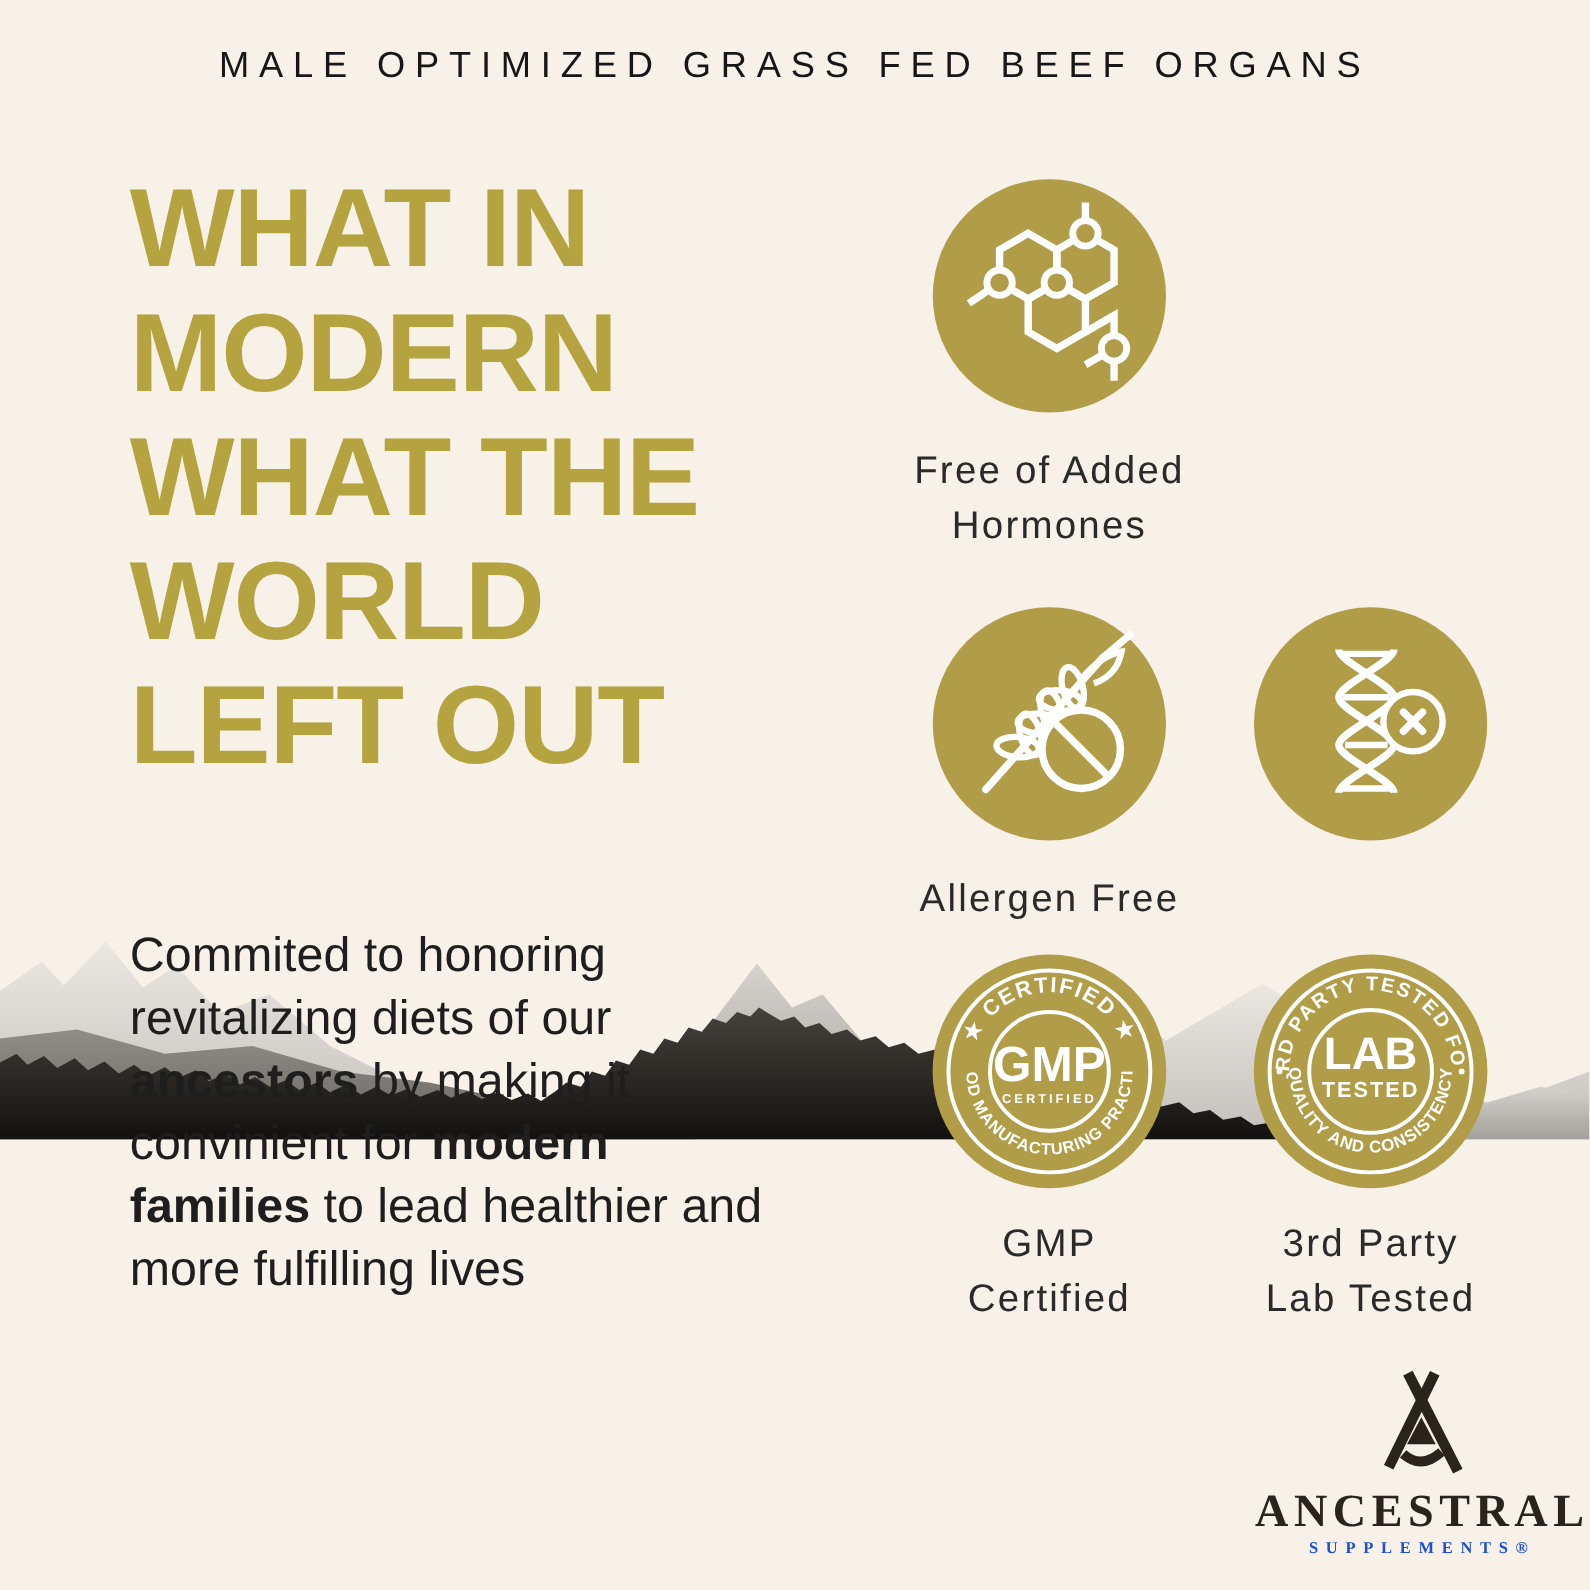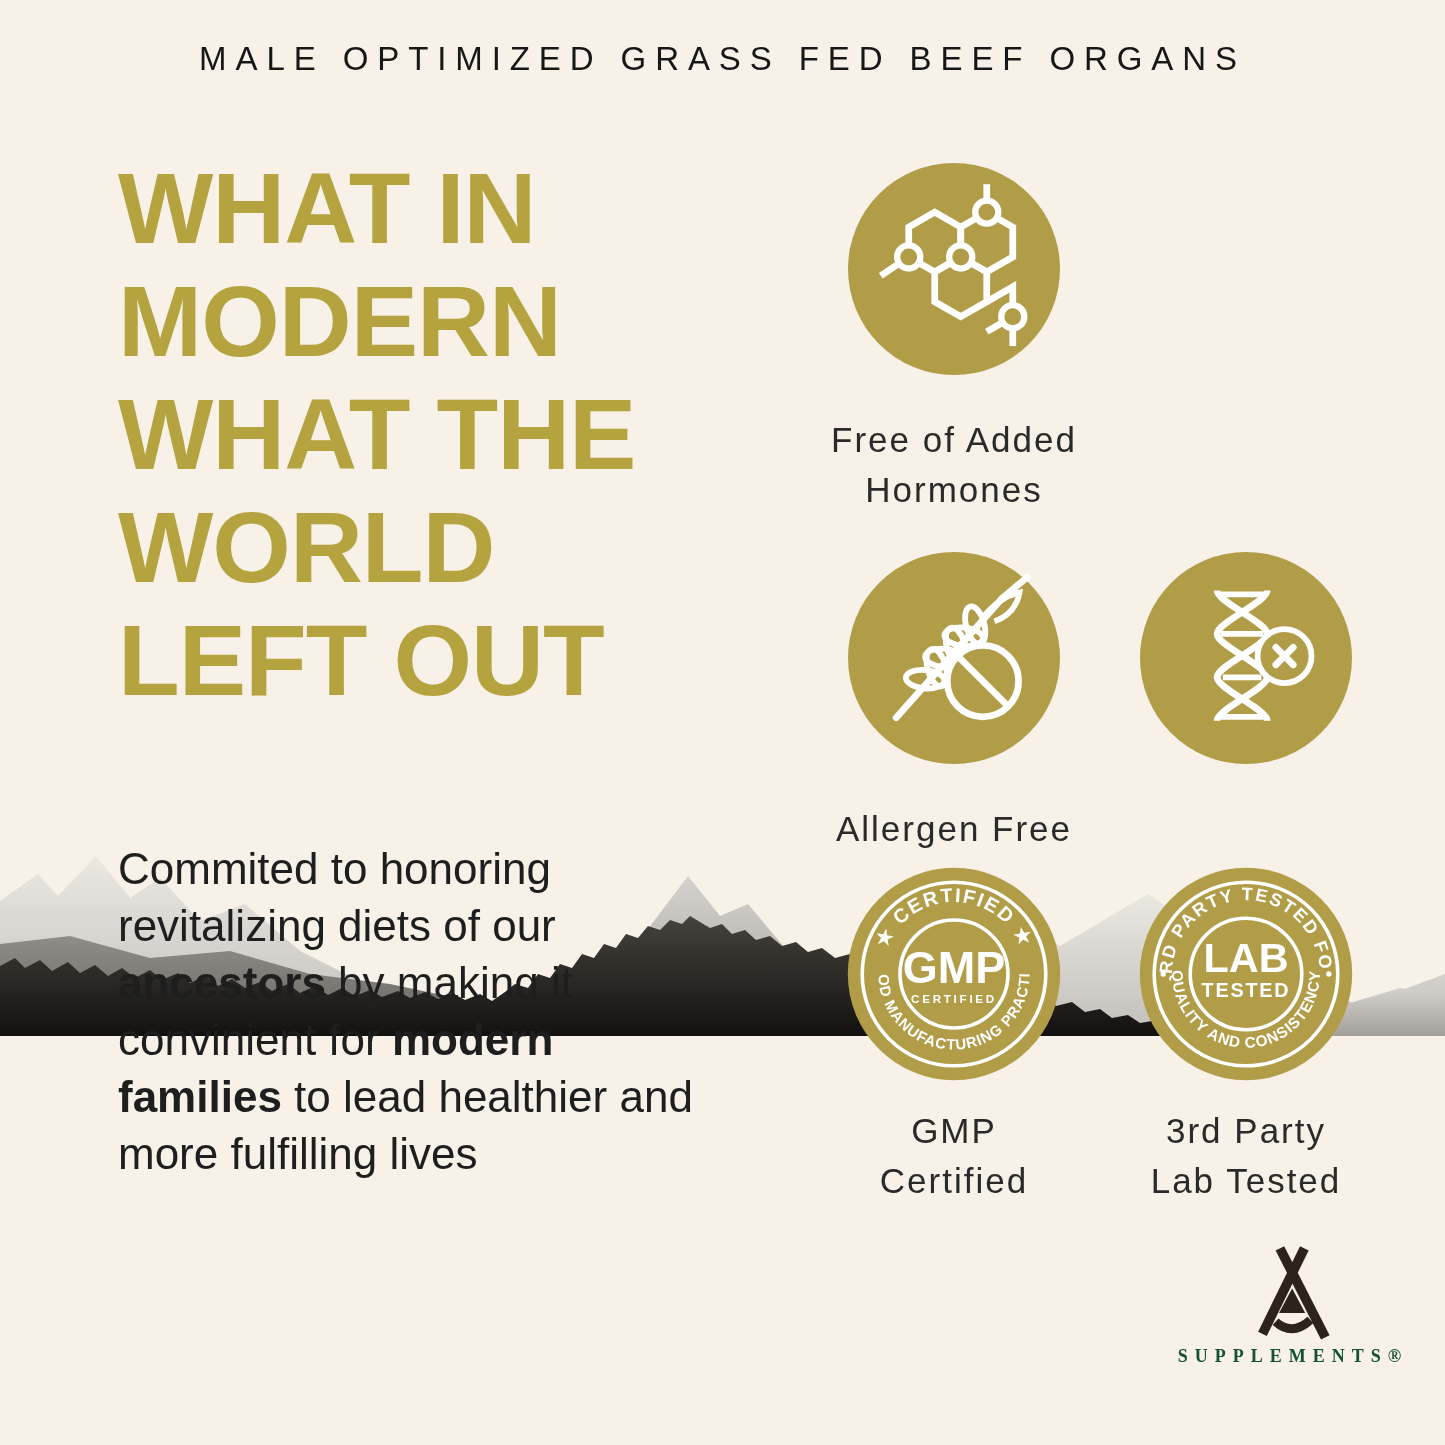--- a/index.html
+++ b/index.html
@@ -50,21 +50,21 @@
   .col1{left:814px;} .col2{left:1106px;}
   .row1{top:163px;} .row2{top:552px;} .row3{top:866px;}
   .gold-circle{
     width:212px;height:212px;border-radius:50%;
     background:#b19c48;
     display:flex;align-items:center;justify-content:center;
     flex:0 0 auto;
   }
   .seal-wrap{width:216px;height:216px;flex:0 0 auto;}
   .caption{
-    margin-top:40px;
+    margin-top:28px;
     font-size:35px;line-height:50px;
     letter-spacing:2px;
     color:#2a2a2a;
     text-align:center;
     white-space:pre-line;
   }
   .row3 .caption{margin-top:24px;}
 
   
   .logo{
@@ -75,22 +75,22 @@
   .logo-mark{width:96px;height:104px;}
   .logo-name{
     margin-top:6px;
     font-family:"Liberation Serif",serif;font-weight:700;
     font-size:42px;letter-spacing:5px;
     color:#2b231c;white-space:nowrap;
   }
   .logo-sub{
     margin-top:2px;
     font-family:"Liberation Serif",serif;font-weight:700;
-    font-size:18px;letter-spacing:7px;
-    color:#14532d;white-space:nowrap;
+    font-size:15px;letter-spacing:7px;
+    color:#1d4ed8;white-space:nowrap;
   }
 
   
   .mountains{
     position:absolute;left:0;bottom:0;width:1445px;height:220px;
     z-index:1;
   }
 </style>
 </head>
 <body>
@@ -242,16 +242,17 @@
 Lab Tested</div>
   </div>
 
   <div class="logo">
     <svg class="logo-mark" viewBox="0 0 110 112" fill="none">
       <line x1="20" y1="104" x2="68" y2="6" stroke="#2b231c" stroke-width="11"></line>
       <line x1="92" y1="108" x2="40" y2="6" stroke="#2b231c" stroke-width="11"></line>
       <polygon points="54,52 39,80 69,80" fill="#2b231c"></polygon>
       <path d="M35,90 Q54,107 75,88" stroke="#2b231c" stroke-width="10"></path>
     </svg>
+    <div class="logo-name">ANCESTRAL</div>
     <div class="logo-sub">SUPPLEMENTS®</div>
   </div>
 
 </div>
 
 </body></html>

